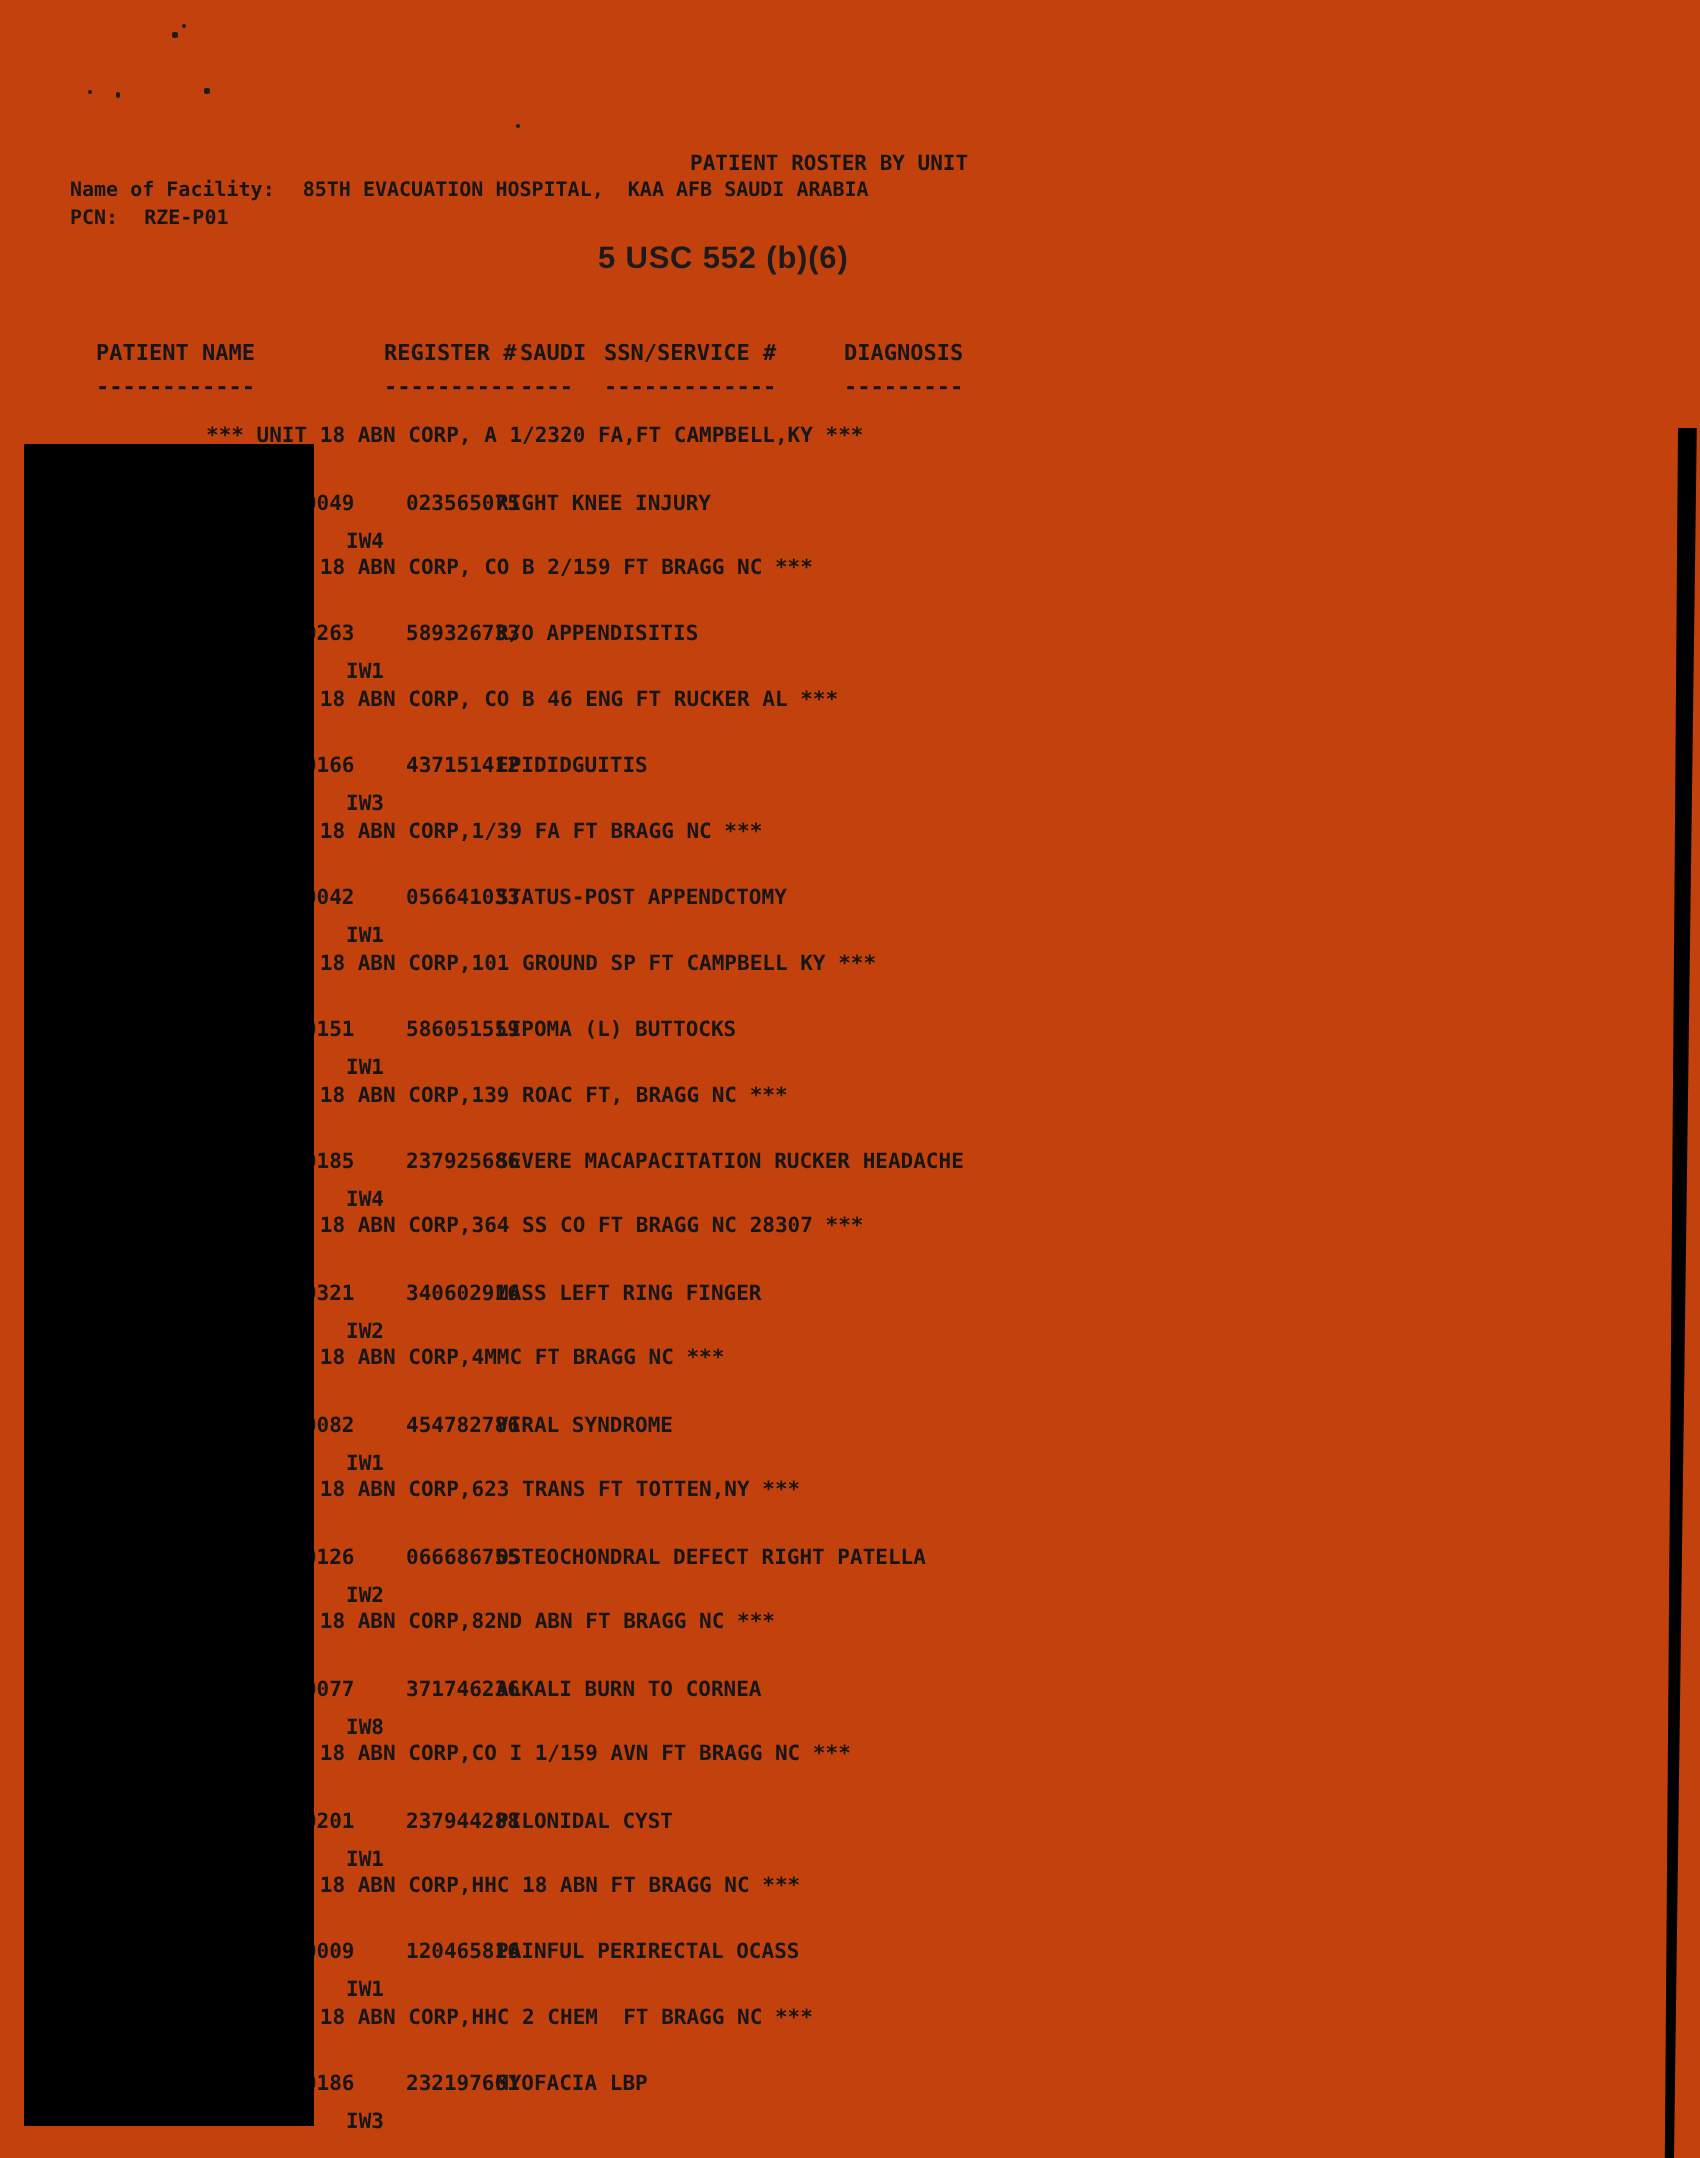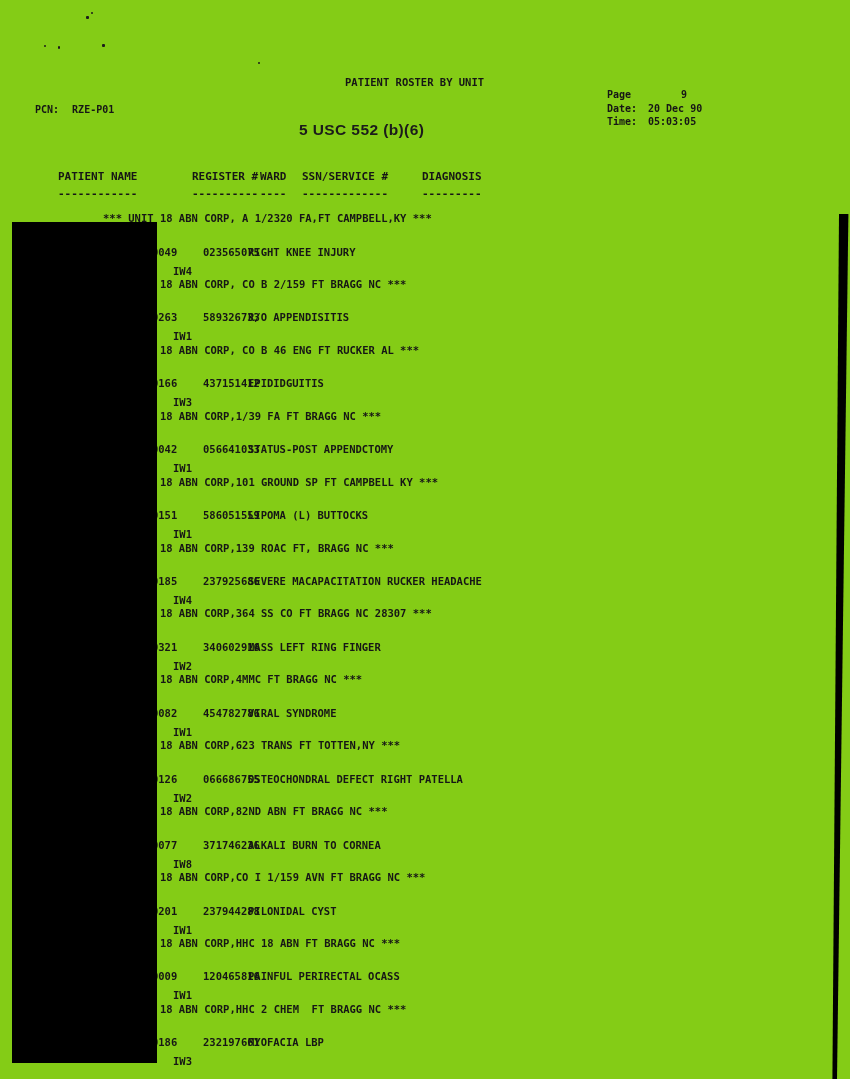--- a/index.html
+++ b/index.html
@@ -1,17 +1,17 @@
 <!DOCTYPE html>
 <html><head>
 <meta charset="utf-8">
 <style>
   html,body{margin:0;padding:0;background:#e8e8e8;}
   .page{
-    position:relative;width:850px;height:1079px;background:#84cc16;
+    position:relative;width:850px;height:1079px;background:#c2410c;
     overflow:hidden;font-family:"DejaVu Sans Mono","Liberation Mono",monospace;
     color:#161616;
   }
   .mono{white-space:pre;position:absolute;font-weight:bold;letter-spacing:0;}
   .sz-body{font-size:10.5px;line-height:12px;}
   .sz-hdr{font-size:10px;line-height:12px;}
   .sz-col{font-size:11px;line-height:12px;}
   
   .title{left:345px;top:76px;}
   .fac-line{left:35px;top:90px;}
@@ -23,21 +23,21 @@
   .rb-row .v{position:absolute;left:41px;top:0;}
   .rb-row .pg{position:absolute;left:74px;top:0;}
   .stamp{
     position:absolute;left:299px;top:121px;
     font-family:"Liberation Sans","DejaVu Sans",sans-serif;
     font-weight:bold;font-size:15.5px;color:#1b1b1b;letter-spacing:.4px;
   }
   
   .colhead{top:171px;}
   .coluline{top:188px;}
-  .cx0{left:38px;padding-left:20px;} .cx1{left:192px;} .cx2{left:260px;} .cx3{left:302px;} .cx4{left:412px;padding-left:10px;}
+  .cx0{left:28px;padding-left:20px;} .cx1{left:192px;} .cx2{left:260px;} .cx3{left:302px;} .cx4{left:412px;padding-left:10px;}
   
   #sections{position:absolute;left:0;top:0;width:850px;height:938px;}
   .section{position:absolute;left:0;width:850px;height:66px;}
   .unit-line{position:absolute;left:103px;top:0;font-weight:bold;font-size:10.5px;white-space:pre;}
   .patient-row{position:absolute;left:0;top:33.5px;width:850px;height:13px;}
   .patient-row span{position:absolute;top:0;font-weight:bold;font-size:10.5px;white-space:pre;}
   .c-reg{left:133px;} .c-ward{left:173px;margin-top:19px;} .c-ssn{left:203px;} .c-diag{left:248px;}
   
   .redaction{position:absolute;left:12px;top:222px;width:145px;height:841px;background:#000;}
   .edge-bar{
@@ -53,34 +53,30 @@
 
   <div class="speck" style="left:86px;top:16px;width:3px;height:3px;"></div>
   <div class="speck" style="left:91px;top:12px;width:2px;height:2px;"></div>
   <div class="speck" style="left:44px;top:45px;width:2px;height:2px;"></div>
   <div class="speck" style="left:58px;top:46px;width:2px;height:3px;"></div>
   <div class="speck" style="left:102px;top:44px;width:3px;height:3px;"></div>
   <div class="speck" style="left:258px;top:62px;width:2px;height:2px;"></div>
 
   <div class="mono sz-body title">PATIENT ROSTER BY UNIT</div>
 
+  <div class="mono sz-hdr fac-line"><span>Name of Facility:</span><span class="val">85TH EVACUATION HOSPITAL,  KAA AFB SAUDI ARABIA</span></div>
 
   <div class="mono sz-hdr pcn-line"><span>PCN:</span><span class="val">RZE-P01</span></div>
 
-  <div class="right-block">
-    <div class="rb-row"><span>Page</span><span class="pg">9</span></div>
-    <div class="rb-row"><span>Date:</span><span class="v">20 Dec 90</span></div>
-    <div class="rb-row"><span>Time:</span><span class="v">05:03:05</span></div>
-  </div>
 
   <div class="stamp">5 USC 552 (b)(6)</div>
 
   <div class="mono sz-col colhead cx0">PATIENT NAME</div>
   <div class="mono sz-col colhead cx1">REGISTER #</div>
-  <div class="mono sz-col colhead cx2">WARD</div>
+  <div class="mono sz-col colhead cx2">SAUDI</div>
   <div class="mono sz-col colhead cx3">SSN/SERVICE #</div>
   <div class="mono sz-col colhead cx4">DIAGNOSIS</div>
 
   <div class="mono sz-col coluline cx0">------------</div>
   <div class="mono sz-col coluline cx1">----------</div>
   <div class="mono sz-col coluline cx2">----</div>
   <div class="mono sz-col coluline cx3">-------------</div>
   <div class="mono sz-col coluline cx4">---------</div>
 
   <div id="sections">

